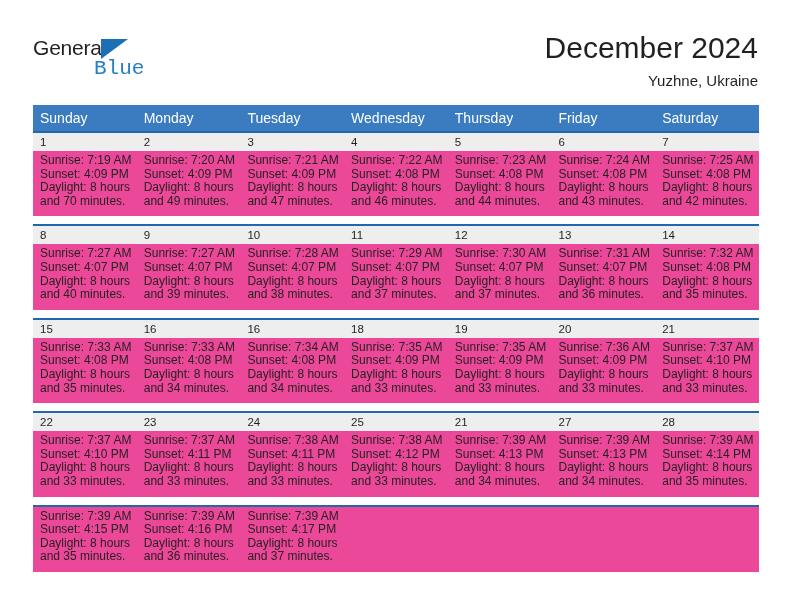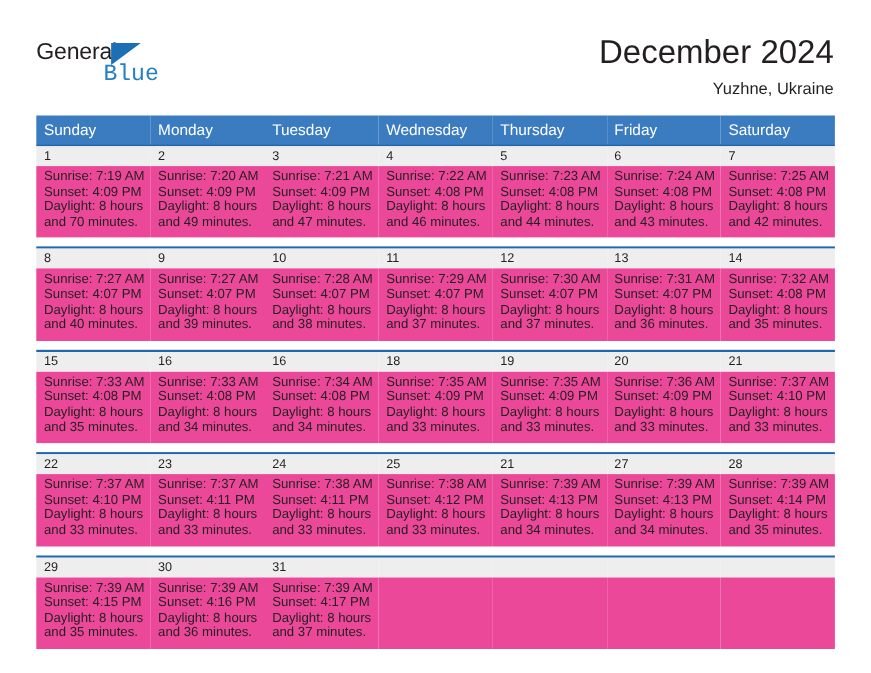--- a/index.html
+++ b/index.html
@@ -389,29 +389,20 @@
               <span class="detail-line">Daylight: 8 hours</span>
               <span class="detail-line">and 35 minutes.</span>
             </td>
           </tr>
           <tr class="spacer-row">
             <td colspan="7"></td>
           </tr>
           <tr class="week-sep">
             <td colspan="7"></td>
           </tr>
-          <tr class="daynum">
-            <td>29</td>
-            <td>30</td>
-            <td>31</td>
-            <td></td>
-            <td></td>
-            <td></td>
-            <td></td>
-          </tr>
           <tr class="details">
             <td>
               <span class="detail-line">Sunrise: 7:39 AM</span>
               <span class="detail-line">Sunset: 4:15 PM</span>
               <span class="detail-line">Daylight: 8 hours</span>
               <span class="detail-line">and 35 minutes.</span>
             </td>
             <td>
               <span class="detail-line">Sunrise: 7:39 AM</span>
               <span class="detail-line">Sunset: 4:16 PM</span>

